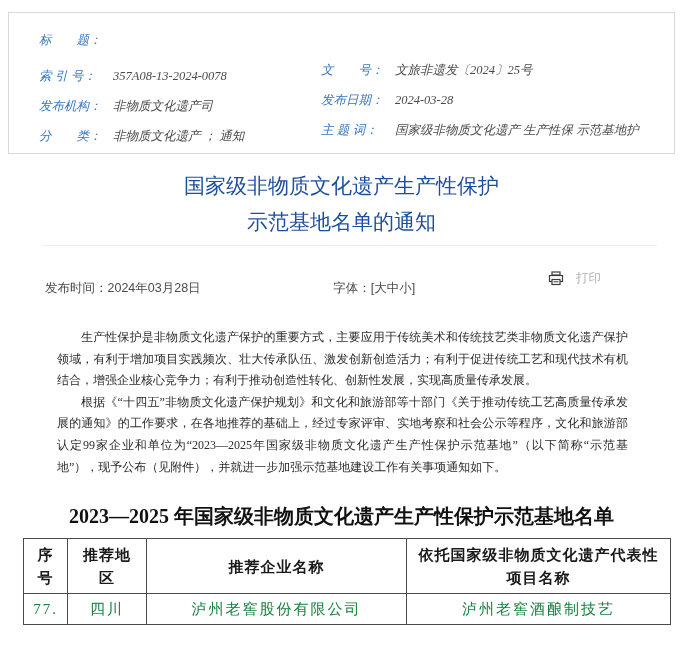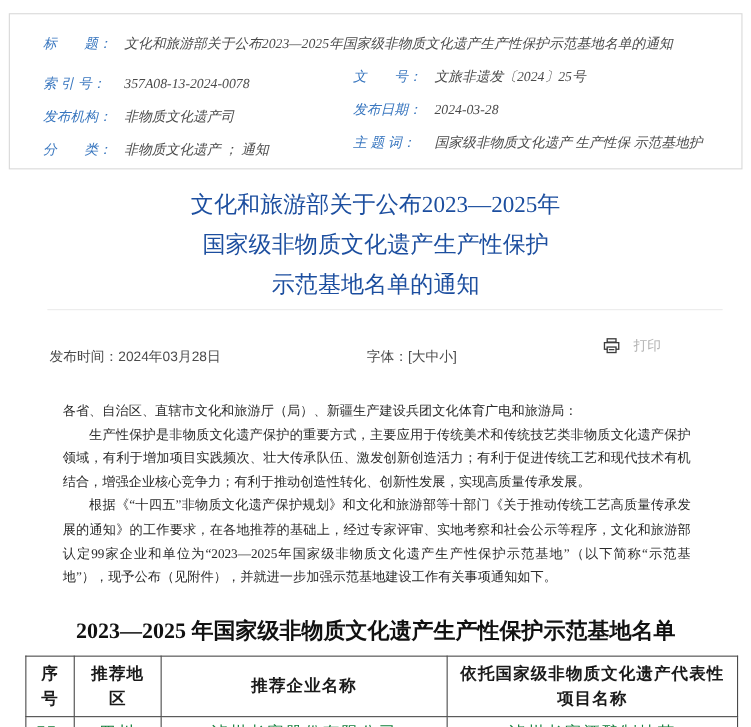--- a/index.html
+++ b/index.html
@@ -125,21 +125,20 @@
 </style>
 </head>
 <body>
 
 <div class="page">
 
   <div class="meta-box">
     <div class="meta-row">
       <div class="meta-cell full">
         <span class="mlabel">标　　题：</span>
-        <span class="mvalue">文化和旅游部关于公布2023—2025年国家级非物质文化遗产生产性保护示范基地名单的通知</span>
       </div>
     </div>
     <div class="meta-row">
       <div class="meta-cell left">
         <span class="mlabel">索 引 号：</span>
         <span class="mvalue">357A08-13-2024-0078</span>
       </div>
       <div class="meta-cell right">
         <span class="mlabel">文　　号：</span>
         <span class="mvalue">文旅非遗发〔2024〕25号</span>
@@ -161,21 +160,20 @@
         <span class="mvalue">非物质文化遗产 ； 通知</span>
       </div>
       <div class="meta-cell right">
         <span class="mlabel">主 题 词：</span>
         <span class="mvalue">国家级非物质文化遗产 生产性保 示范基地护</span>
       </div>
     </div>
   </div>
 
   <div class="doc-title">
-    <div>文化和旅游部关于公布2023—2025年</div>
     <div>国家级非物质文化遗产生产性保护</div>
     <div>示范基地名单的通知</div>
   </div>
 
   <div class="pub-divider"></div>
   <div class="pub-row">
     <div class="pub-time">
       <span>发布时间：</span><span>2024年03月28日</span>
     </div>
     <div class="font-size">
@@ -188,21 +186,20 @@
           <rect x="1.5" y="4.5" width="13" height="6" fill="none" stroke="#3c3c3c" stroke-width="1.2"></rect>
           <rect x="4" y="8.5" width="8" height="5" fill="#ffffff" stroke="#3c3c3c" stroke-width="1.2"></rect>
           <line x1="5.5" y1="10.8" x2="10.5" y2="10.8" stroke="#3c3c3c" stroke-width="1"></line>
         </svg>
       </span>
       <span>打印</span>
     </div>
   </div>
 
   <div class="body-text">
-    <p>各省、自治区、直辖市文化和旅游厅（局）、新疆生产建设兵团文化体育广电和旅游局：</p>
     <p class="indent">生产性保护是非物质文化遗产保护的重要方式，主要应用于传统美术和传统技艺类非物质文化遗产保护领域，有利于增加项目实践频次、壮大传承队伍、激发创新创造活力；有利于促进传统工艺和现代技术有机结合，增强企业核心竞争力；有利于推动创造性转化、创新性发展，实现高质量传承发展。</p>
     <p class="indent">根据《“十四五”非物质文化遗产保护规划》和文化和旅游部等十部门《关于推动传统工艺高质量传承发展的通知》的工作要求，在各地推荐的基础上，经过专家评审、实地考察和社会公示等程序，文化和旅游部认定99家企业和单位为“2023—2025年国家级非物质文化遗产生产性保护示范基地”（以下简称“示范基地”），现予公布（见附件），并就进一步加强示范基地建设工作有关事项通知如下。</p>
   </div>
 
   <h2 class="list-heading">2023—2025 年国家级非物质文化遗产生产性保护示范基地名单</h2>
 
   <table class="base-table">
     <colgroup>
       <col style="width:44px">
       <col style="width:79px">

